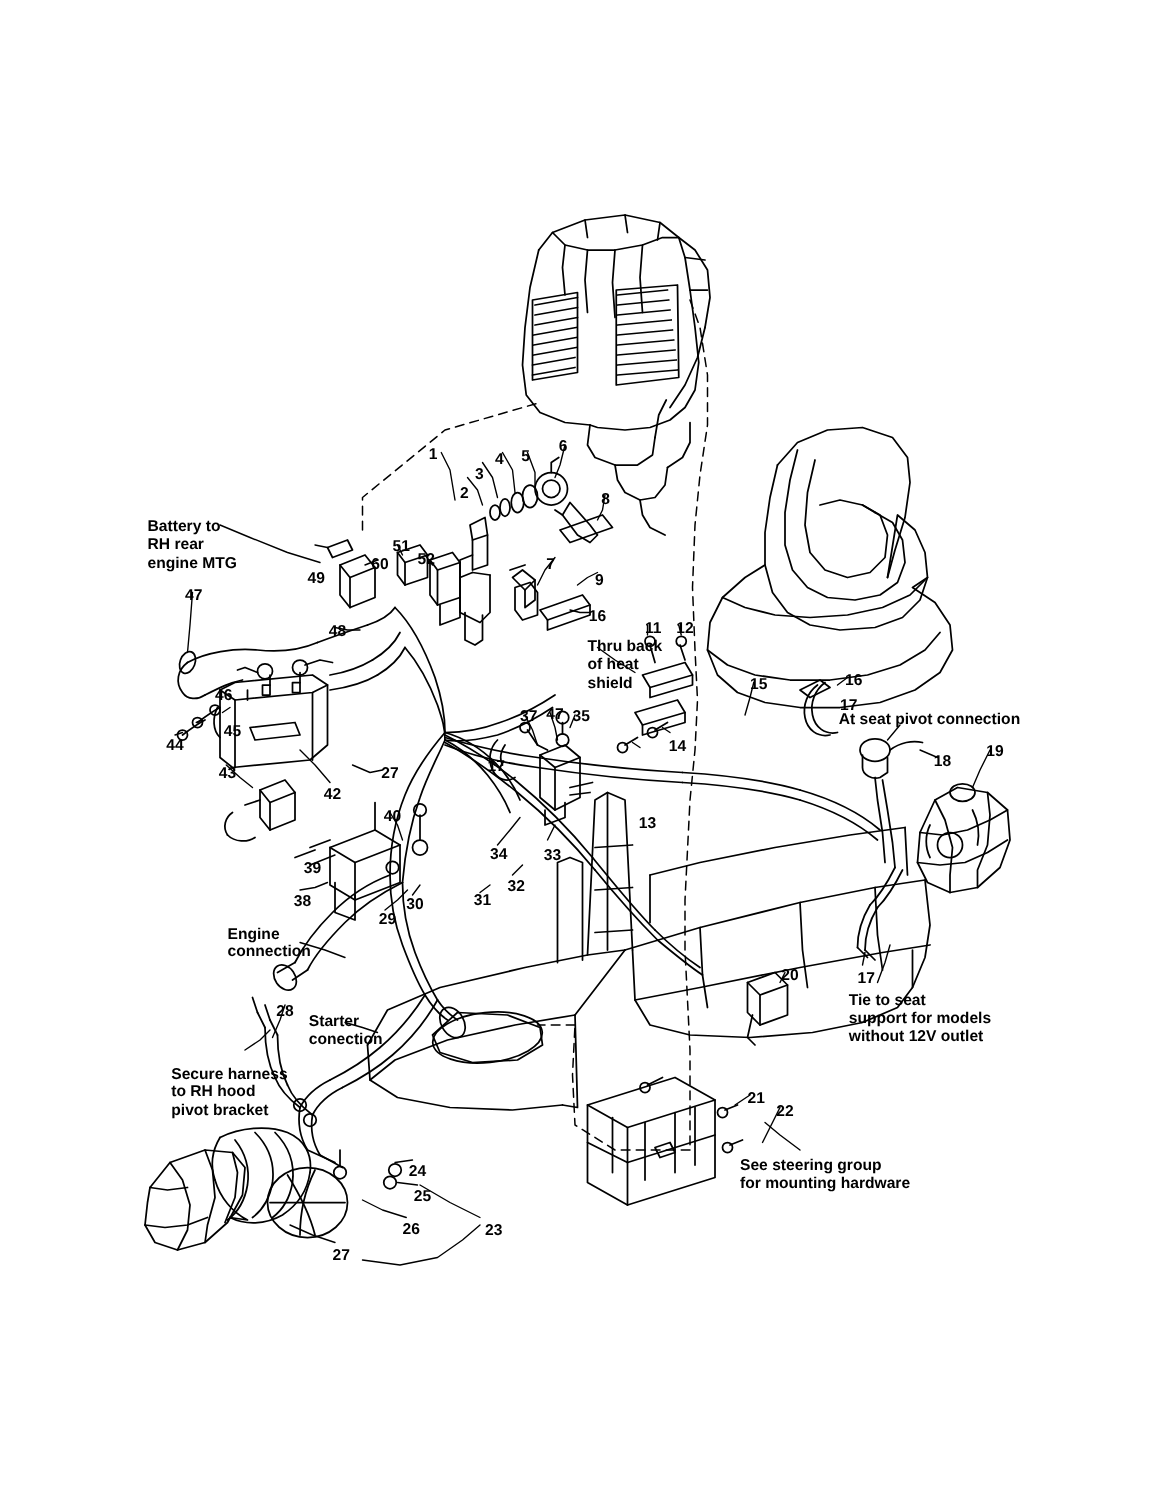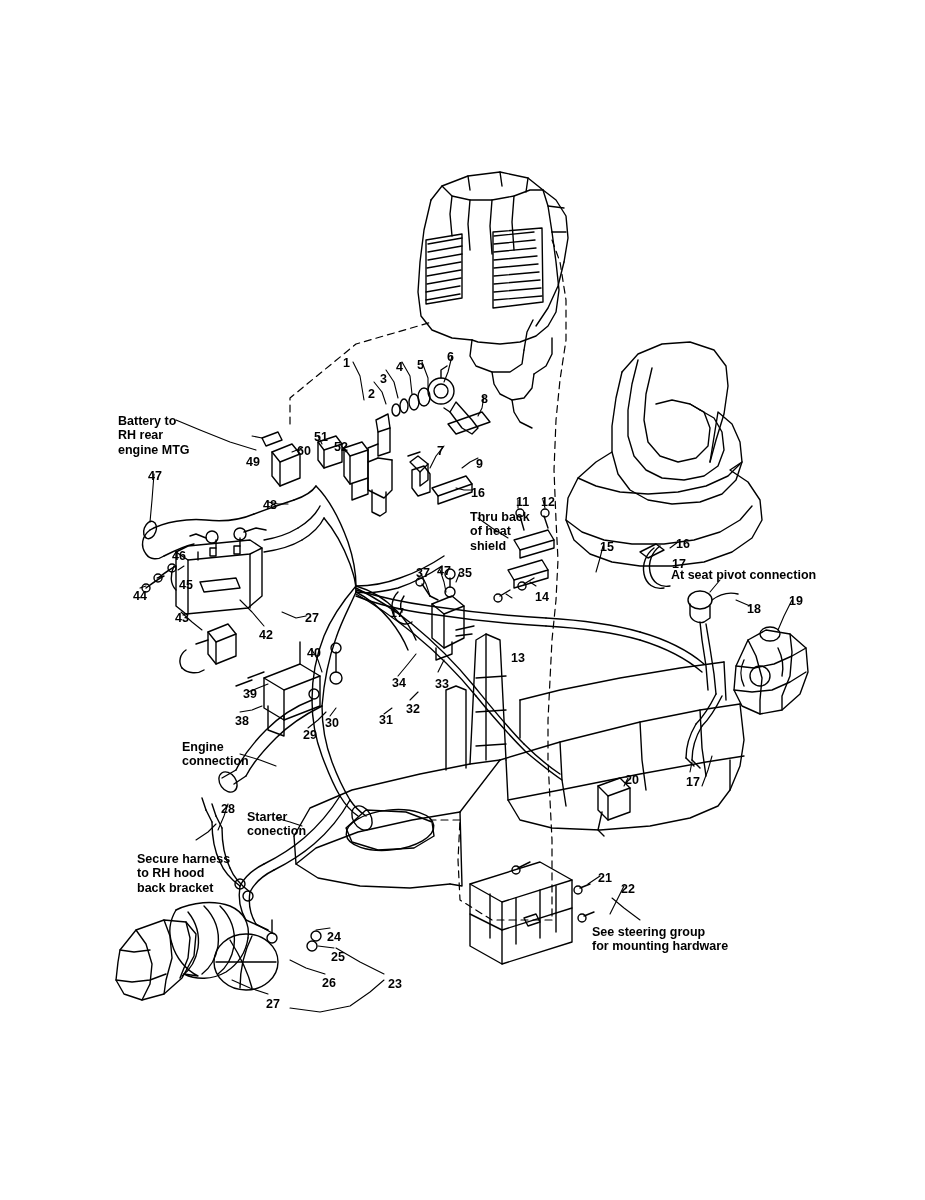--- a/index.html
+++ b/index.html
@@ -473,29 +473,32 @@
     </g>
   </svg>
 
   <div class="note" style="left:118px; top:414px;">Battery to
 RH rear
 engine MTG</div>
   <div class="note" style="left:470px; top:510px;">Thru back
 of heat
 shield</div>
   <div class="note" style="left:671px; top:568px;">At seat pivot connection</div>
+  <div class="note" style="left:679px; top:793px;">Tie to seat
+support for models
+without 12V outlet</div>
   <div class="note" style="left:592px; top:925px;">See steering group
 for mounting hardware</div>
   <div class="note" style="left:182px; top:740px;">Engine
 connection</div>
   <div class="note" style="left:247px; top:810px;">Starter
 conection</div>
   <div class="note" style="left:137px; top:852px;">Secure harness
 to RH hood
-back bracket</div>
+pivot bracket</div>
 
   <div class="num" style="left:343px; top:356px;">1</div>
   <div class="num" style="left:368px; top:387px;">2</div>
   <div class="num" style="left:380px; top:372px;">3</div>
   <div class="num" style="left:396px; top:360px;">4</div>
   <div class="num" style="left:417px; top:358px;">5</div>
   <div class="num" style="left:447px; top:350px;">6</div>
   <div class="num" style="left:437px; top:444px;">7</div>
   <div class="num" style="left:481px; top:392px;">8</div>
   <div class="num" style="left:476px; top:457px;">9</div>

